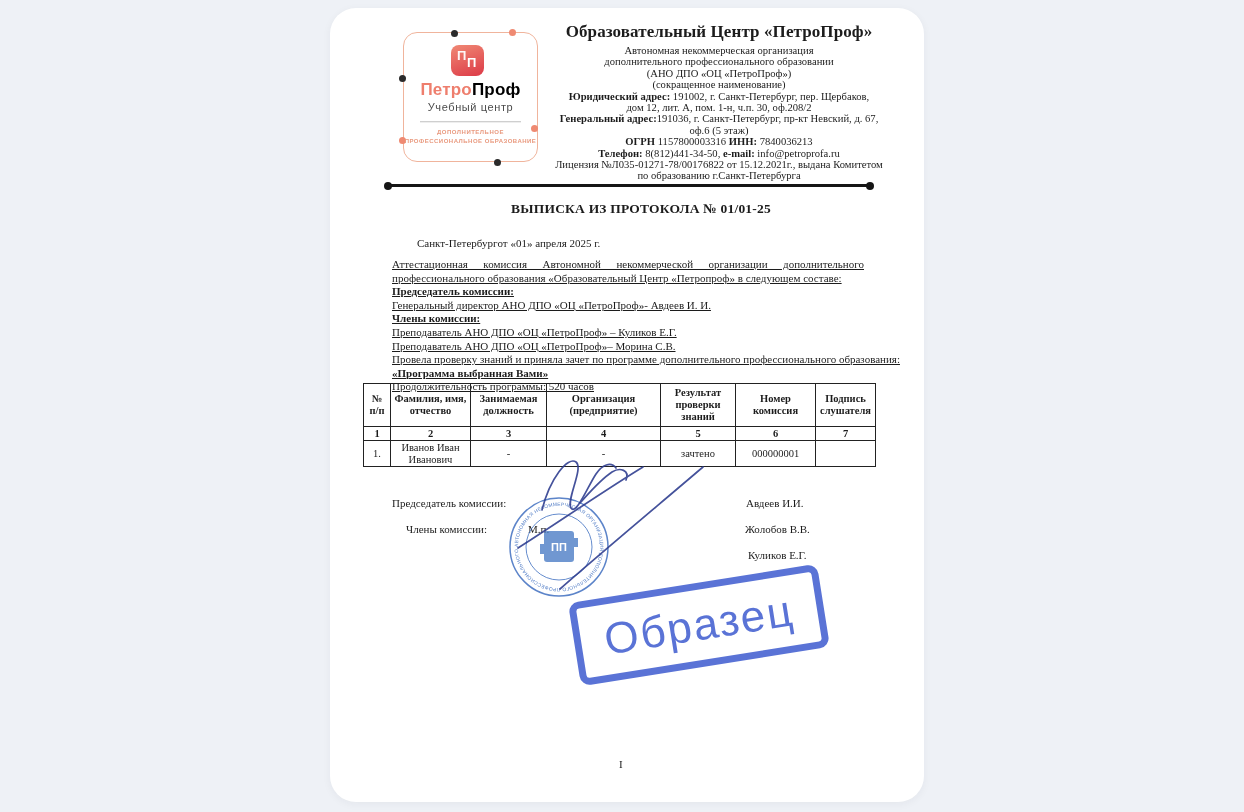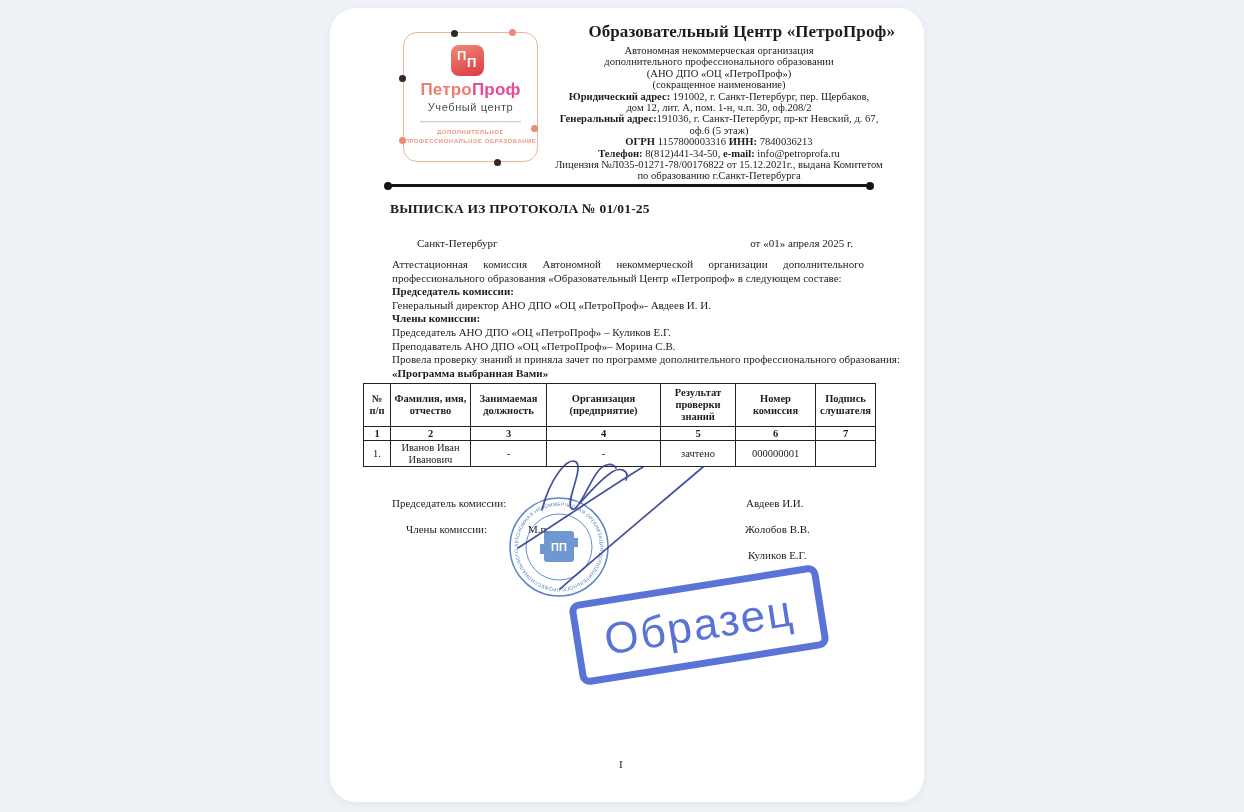--- a/index.html
+++ b/index.html
@@ -43,52 +43,52 @@
     width: 33px; height: 31px;
     background: linear-gradient(160deg, #ee8170 10%, #de414b 90%);
     border-radius: 8px;
     color: #fff;
   }
   .app-icon span { position: absolute; font-weight: bold; font-size: 13px; line-height: 13px; }
   .app-icon .ic1 { left: 6px; top: 4px; opacity: .95; }
   .app-icon .ic2 { left: 16px; top: 11px; }
   .wordmark { position: absolute; left: 0; right: 0; top: 47px; font-size: 17px; font-weight: bold; letter-spacing: .2px; }
   .wordmark .wm1 { color: #ee7e6d; }
-  .wordmark .wm2 { color: #ec4899; }
+  .wordmark .wm2 { color: #000000; }
   .logo-subtitle { position: absolute; left: 0; right: 0; top: 68px; font-size: 11px; color: #4c4c4c; letter-spacing: .6px; }
   .logo-divider { position: absolute; left: 16px; right: 16px; top: 88px; height: 0; border-top: 1px solid #cfcfcf; border-bottom: 1px solid #eee; }
   .tagline { position: absolute; left: 0; right: 0; color: #e9997e; font-size: 6px; font-weight: bold; letter-spacing: .5px; }
   .tag1 { top: 96px; }
   .tag2 { top: 105px; }
 
   
   .letterhead-text { left: 213px; top: 14px; width: 352px; text-align: center; }
-  .org-title { font-size: 17px; font-weight: bold; margin-bottom: 3px; letter-spacing: .1px; text-align: right; }
+  .org-title { font-size: 17px; font-weight: bold; margin-bottom: 3px; letter-spacing: .1px; }
   .lh-line { font-size: 10.6px; line-height: 11.4px; white-space: nowrap; }
   .b { font-weight: bold; }
 
   
   .hr-thick {
     left: 57px; top: 176px; width: 484px; height: 3px;
     background: #151515;
   }
   .hr-thick::before, .hr-thick::after {
     content: ""; position: absolute; top: -2.5px;
     width: 8px; height: 8px; border-radius: 50%; background: #151515;
   }
   .hr-thick::before { left: -3px; }
   .hr-thick::after { right: -3px; }
 
   
-  .protocol-title { left: 60px; right: 32px; top: 193px; text-align: left; font-size: 13.5px; font-weight: bold; letter-spacing: .2px; }
+  .protocol-title { left: 60px; right: 32px; top: 193px; text-align: center; font-size: 13.5px; font-weight: bold; letter-spacing: .2px; }
   .protocol-subtitle { left: 60px; right: 32px; top: 210px; text-align: center; font-size: 11px; font-weight: bold; }
-  .city-date { left: 62px; top: 229px; width: 461px; display: flex; justify-content: space-between; font-size: 11px; padding-left: 25px; }
-
-  
-  .body-block { left: 62px; top: 250px; width: 472px; font-size: 11px; line-height: 13.6px; }
+  .city-date { left: 62px; top: 229px; width: 461px; display: flex; font-size: 11px; padding-left: 25px; }
+
+  
+  .body-block { left: 62px; top: 250px; width: 472px; font-size: 11px; line-height: 13.6px; text-decoration: underline; }
   .body-block .intro { text-align: justify; }
   .body-block .line { white-space: nowrap; }
 
   
   .reg-table { left: 33px; top: 375px; }
   table { border-collapse: collapse; table-layout: fixed; width: 512px; font-size: 10.5px; }
   th, td { border: 1px solid #222; text-align: center; vertical-align: middle; }
   th { font-weight: bold; padding: 3px 2px; line-height: 1.15; }
   tr.nums td { font-weight: bold; height: 14px; line-height: 12px; }
   tr.data td { height: 25px; line-height: 11.5px; padding: 1px 2px; }
@@ -165,24 +165,25 @@
   <div class="city-date">
     <span>Санкт-Петербург</span>
     <span>от «01» апреля 2025 г.</span>
   </div>
 
   <div class="body-block">
     <div class="intro">Аттестационная комиссия Автономной некоммерческой организации дополнительного профессионального образования «Образовательный Центр «Петропроф» в следующем составе:</div>
     <div class="line b">Председатель комиссии:</div>
     <div class="line">Генеральный директор АНО ДПО «ОЦ «ПетроПроф»- Авдеев И. И.</div>
     <div class="line b">Члены комиссии:</div>
-    <div class="line">Председатель АНО ДПО «ОЦ «ПетроПроф» – Куликов Е.Г.</div>
+    <div class="line">Преподаватель АНО ДПО «ОЦ «ПетроПроф» – Куликов Е.Г.</div>
     <div class="line">Преподаватель АНО ДПО «ОЦ «ПетроПроф»– Морина С.В.</div>
     <div class="line">Провела проверку знаний и приняла зачет по программе дополнительного профессионального образования:</div>
     <div class="line b">«Программа выбранная Вами»</div>
+    <div class="line">Продолжительность программы: 520 часов</div>
   </div>
 
   <div class="reg-table">
     <table>
       <colgroup>
         <col style="width:27px">
           <col style="width:80px">
           <col style="width:76px">
           <col style="width:114px">
           <col style="width:75px">

